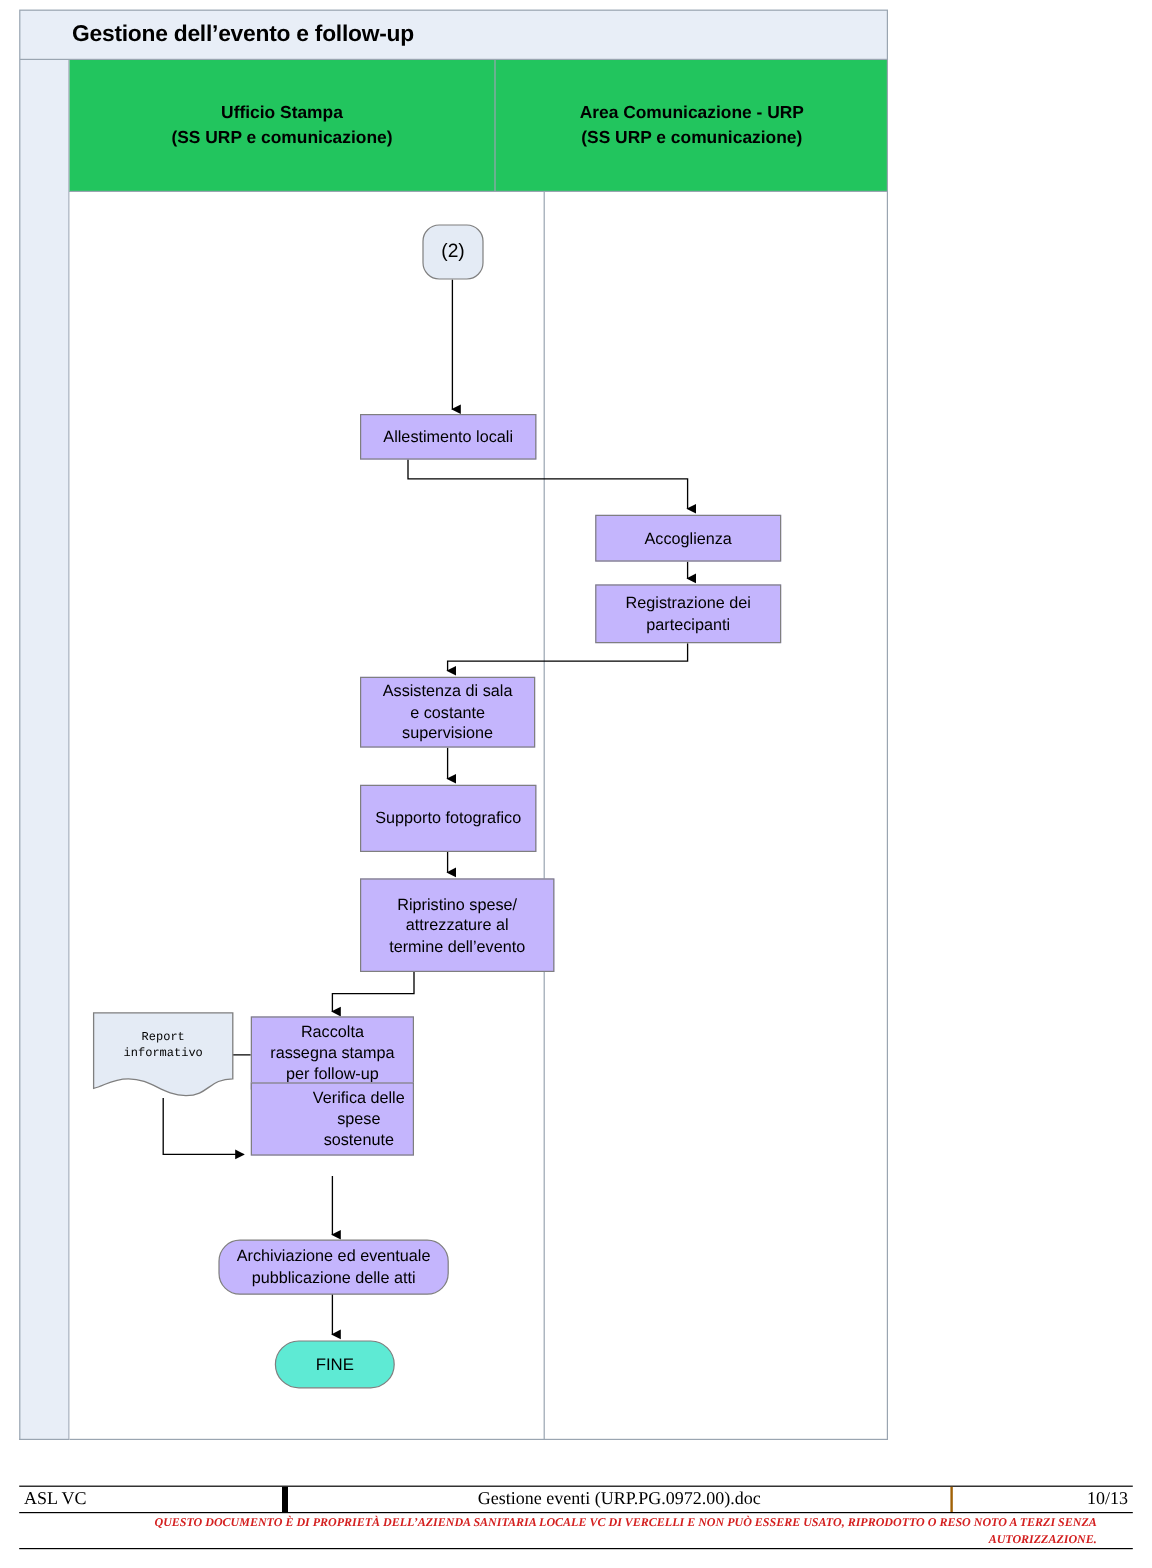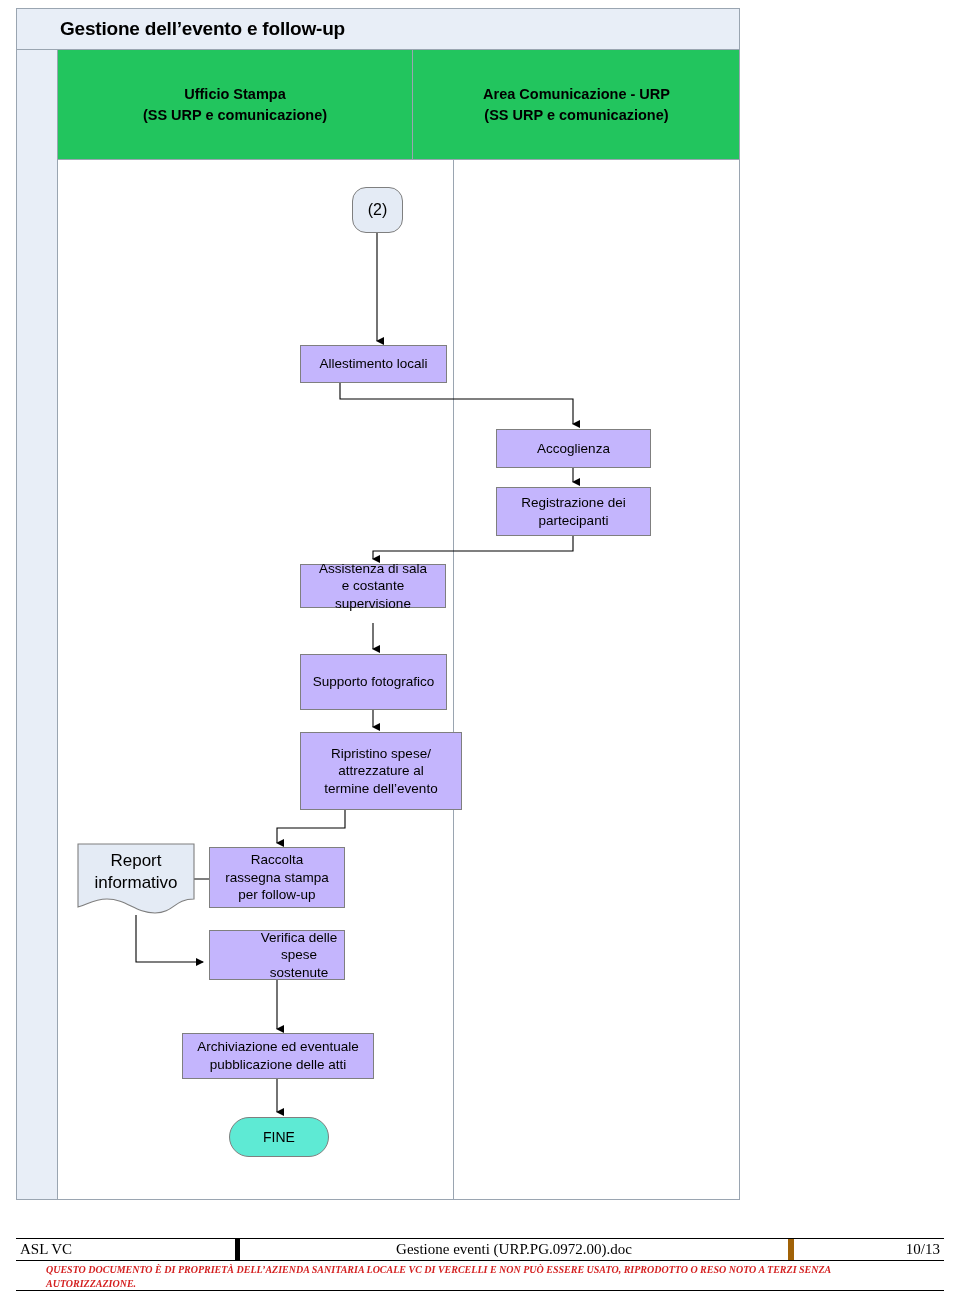--- a/index.html
+++ b/index.html
@@ -140,21 +140,22 @@
   }
   .node.connector-ref {
     background: #e4ebf5;
     border: 1px solid #7f7f7f;
     border-radius: 14px;
     font-size: 16px;
   }
   .node.document {
     background: transparent;
     border: none;
-    font-size: 17px;
+    font-size: 10px;
+    font-family: Liberation Mono, monospace;
   }
   .node.document .doc-label {
     position: relative;
     z-index: 2;
     padding-bottom: 14px;
   }
   .node.document svg {
     position: absolute;
     left: 0;
     top: 0;
@@ -182,39 +183,39 @@
     padding-left: 4px;
     border-right: 5px solid #000000;
     height: 21px;
     display: flex;
     align-items: center;
     box-sizing: border-box;
   }
   .footer-cell-center {
     flex: 1;
     text-align: right;
-    border-right: 6px solid #a16207;
+    border-right: 2px solid #a16207;
     height: 21px;
     display: flex;
     align-items: center;
     justify-content: center;
     box-sizing: border-box;
   }
   .footer-cell-right {
     width: 150px;
     text-align: right;
     padding-right: 4px;
     height: 21px;
     display: flex;
     align-items: center;
     justify-content: flex-end;
     box-sizing: border-box;
   }
   #footer-disclaimer {
-    text-align: left;
+    text-align: right;
     font-family: "Liberation Serif", serif;
     font-style: italic;
     font-weight: bold;
     font-size: 10px;
     color: #d42020;
     line-height: 1.35;
     padding: 2px 30px 0 30px;
     border-bottom: 1px solid #000;
   }
 </style>
@@ -300,21 +301,21 @@
   <span>Accoglienza</span>
 </div>
 
 <div class="node process" style="left:496px; top:487px; width:155px; height:49px;">
   <div>
     <div>Registrazione dei</div>
     <div>partecipanti</div>
   </div>
 </div>
 
-<div class="node process" style="left:300px; top:564px; width:146px; height:44px;">
+<div class="node process" style="left:300px; top:564px; width:146px; height:59px;">
   <div>
     <div>Assistenza di sala</div>
     <div>e costante</div>
     <div>supervisione</div>
   </div>
 </div>
 
 <div class="node process" style="left:300px; top:654px; width:147px; height:56px;">
   <span>Supporto fotografico</span>
 </div>
@@ -338,28 +339,28 @@
 </div>
 
 <div class="node process" style="left:209px; top:847px; width:136px; height:61px;">
   <div>
     <div>Raccolta</div>
     <div>rassegna stampa</div>
     <div>per follow-up</div>
   </div>
 </div>
 
-<div class="node process" style="left:209px; top:930px; width:136px; height:50px;padding-left:44px;">
+<div class="node process" style="left:209px; top:902px; width:136px; height:61px;padding-left:44px;">
   <div>
     <div>Verifica delle</div>
     <div>spese sostenute</div>
   </div>
 </div>
 
-<div class="node process" style="left:182px; top:1033px; width:192px; height:46px;">
+<div class="node process" style="left:182px; top:1033px; width:192px; height:46px;border-radius:18px;">
   <div>
     <div>Archiviazione ed eventuale</div>
     <div>pubblicazione delle atti</div>
   </div>
 </div>
 
 <div class="node terminator" style="left:229px; top:1117px; width:100px; height:40px;">
   <span>FINE</span>
 </div>
 

